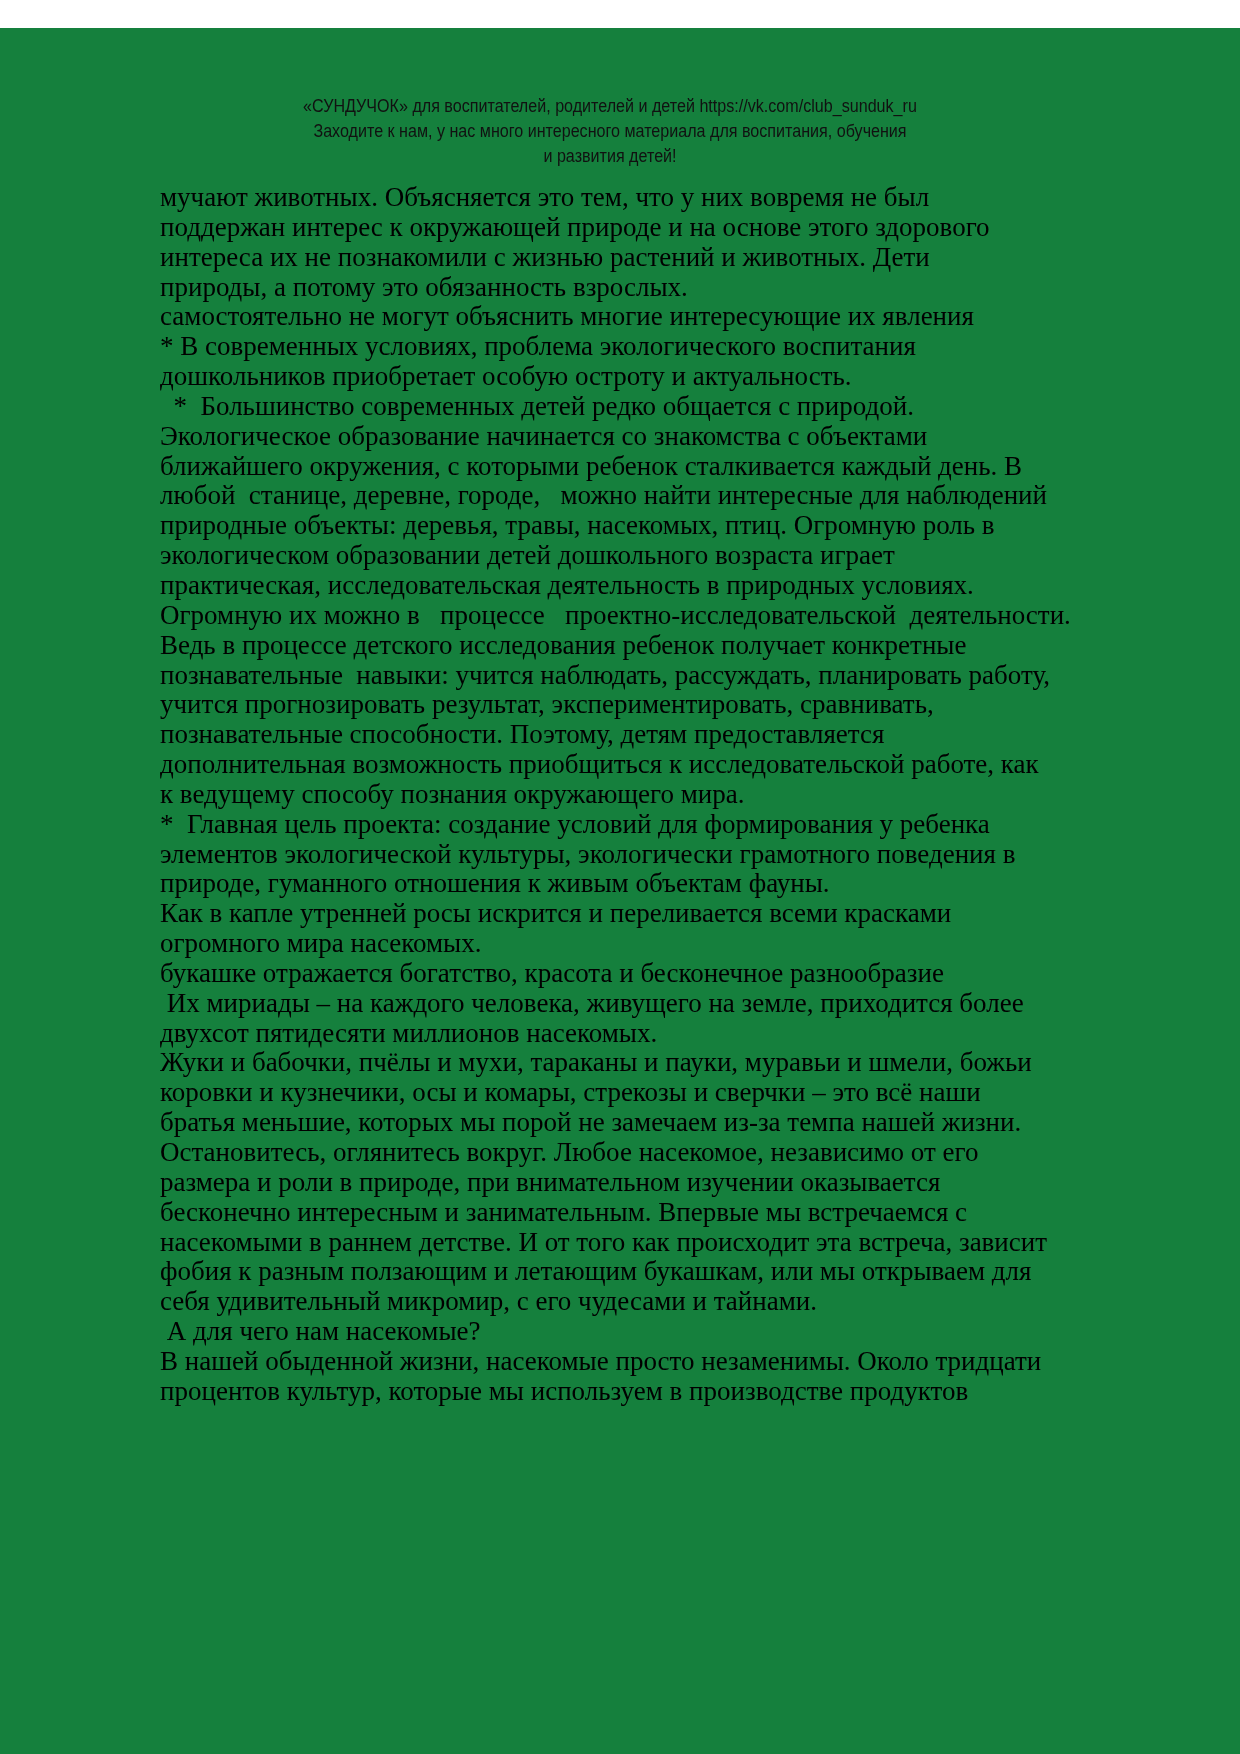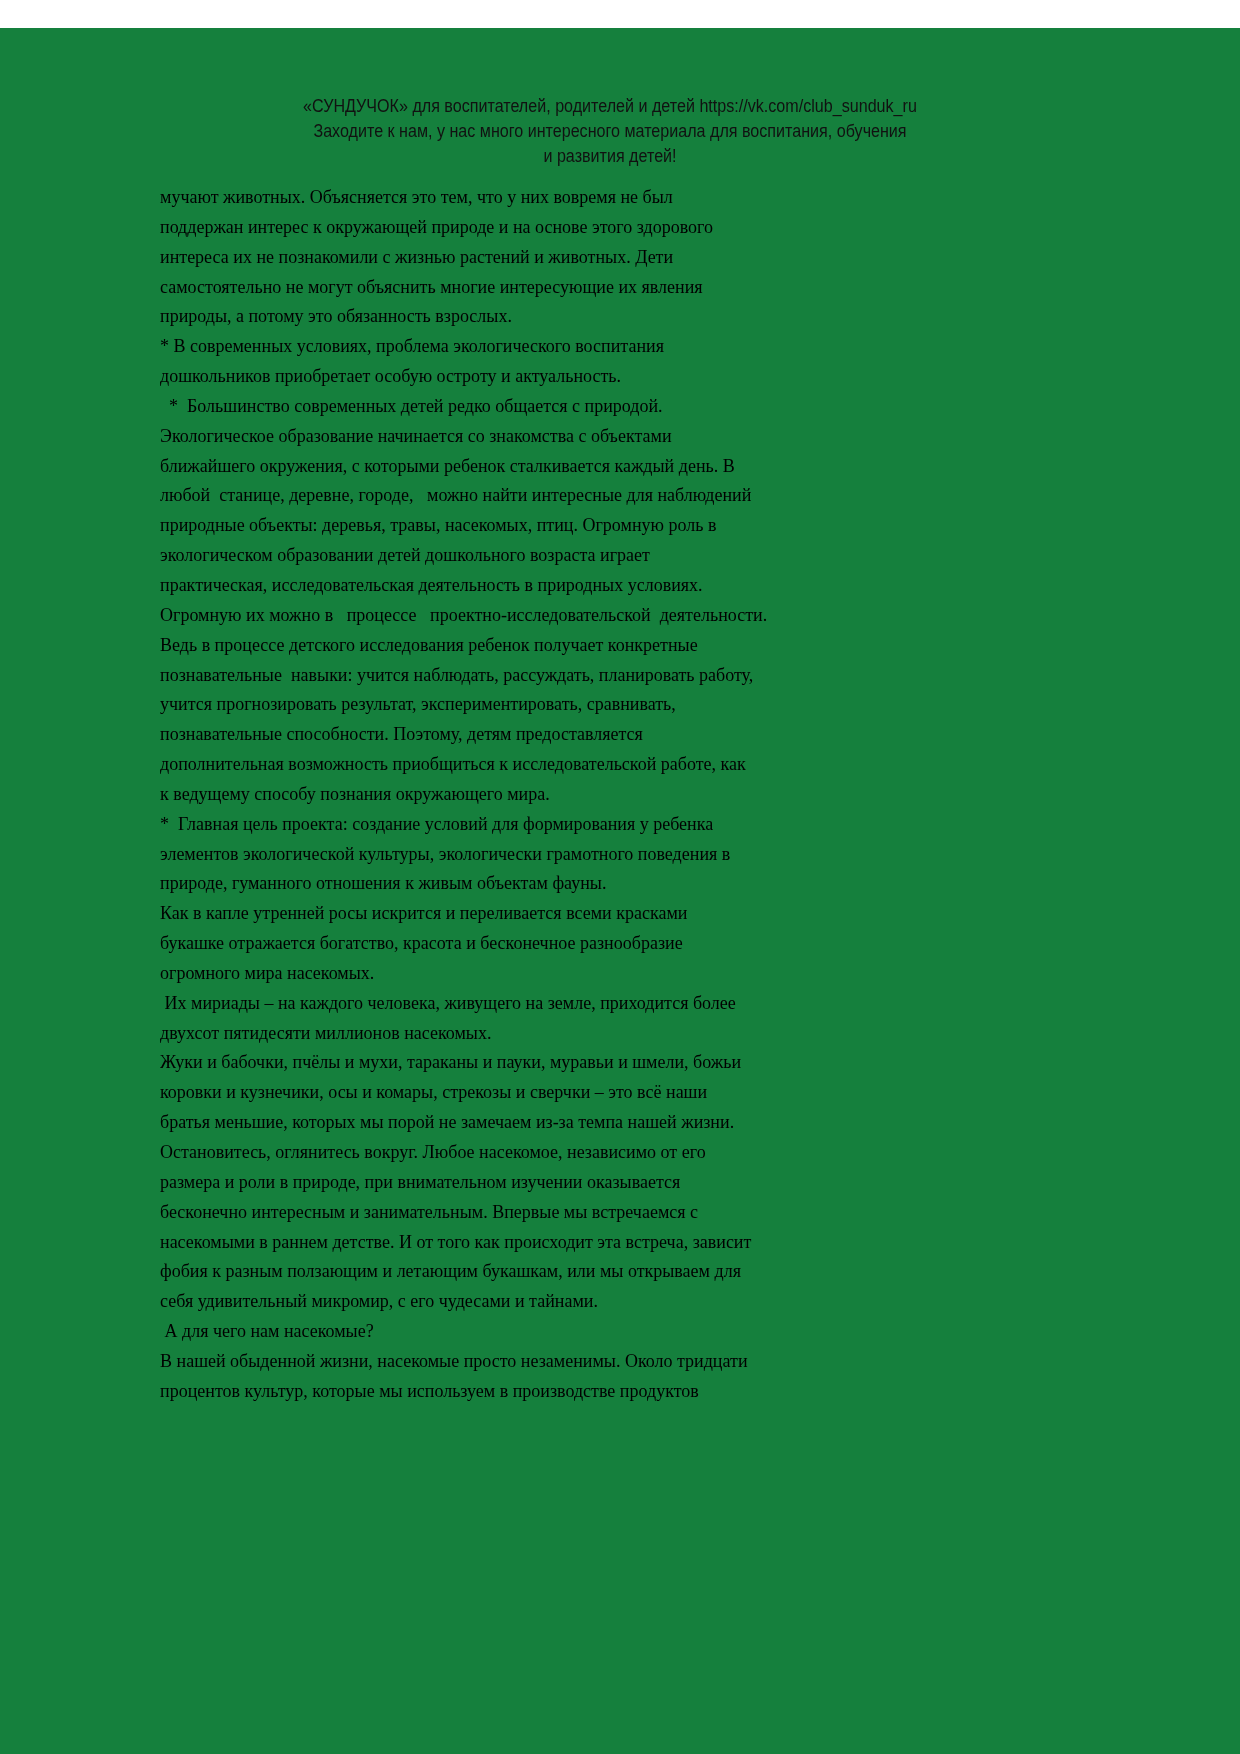--- a/index.html
+++ b/index.html
@@ -9,62 +9,62 @@
     position: absolute; left: 180px; top: 66px; width: 860px;
     text-align: center;
     font-family: "Liberation Sans", "DejaVu Sans", sans-serif;
     font-size: 17.5px; line-height: 25px; color: #111;
     transform: scaleX(0.92); transform-origin: center top;
   }
   .header div { white-space: nowrap; }
   .body-text {
     position: absolute; left: 160px; top: 155px; width: 1000px;
     font-family: "Liberation Serif", "DejaVu Serif", serif;
-    font-size: 18px; line-height: 29.85px; color: #000;
+    font-size: 27px; line-height: 29.85px; color: #000;
   }
   .line { white-space: pre; height: 29.85px; }
 </style>
 </head>
 <body>
 
 <div class="page">
   <div class="header">
     <div>«СУНДУЧОК» для воспитателей, родителей и детей https://vk.com/club_sunduk_ru</div>
     <div>Заходите к нам, у нас много интересного материала для воспитания, обучения</div>
     <div>и развития детей!</div>
   </div>
 
   <div class="body-text">
     <div class="line">мучают животных. Объясняется это тем, что у них вовремя не был</div>
     <div class="line">поддержан интерес к окружающей природе и на основе этого здорового</div>
     <div class="line">интереса их не познакомили с жизнью растений и животных. Дети</div>
+    <div class="line">природы, а потому это обязанность взрослых.</div>
     <div class="line">самостоятельно не могут объяснить многие интересующие их явления</div>
-    <div class="line">природы, а потому это обязанность взрослых.</div>
     <div class="line">* В современных условиях, проблема экологического воспитания</div>
     <div class="line">дошкольников приобретает особую остроту и актуальность.</div>
     <div class="line">  *  Большинство современных детей редко общается с природой.</div>
     <div class="line">Экологическое образование начинается со знакомства с объектами</div>
     <div class="line">ближайшего окружения, с которыми ребенок сталкивается каждый день. В</div>
     <div class="line">любой  станице, деревне, городе,   можно найти интересные для наблюдений</div>
     <div class="line">природные объекты: деревья, травы, насекомых, птиц. Огромную роль в</div>
     <div class="line">экологическом образовании детей дошкольного возраста играет</div>
     <div class="line">практическая, исследовательская деятельность в природных условиях.</div>
     <div class="line">Огромную их можно в   процессе   проектно-исследовательской  деятельности.</div>
     <div class="line">Ведь в процессе детского исследования ребенок получает конкретные</div>
     <div class="line">познавательные  навыки: учится наблюдать, рассуждать, планировать работу,</div>
     <div class="line">учится прогнозировать результат, экспериментировать, сравнивать,</div>
     <div class="line">познавательные способности. Поэтому, детям предоставляется</div>
     <div class="line">дополнительная возможность приобщиться к исследовательской работе, как</div>
     <div class="line">к ведущему способу познания окружающего мира.</div>
     <div class="line">*  Главная цель проекта: создание условий для формирования у ребенка</div>
     <div class="line">элементов экологической культуры, экологически грамотного поведения в</div>
     <div class="line">природе, гуманного отношения к живым объектам фауны.</div>
     <div class="line">Как в капле утренней росы искрится и переливается всеми красками</div>
+    <div class="line">огромного мира насекомых.</div>
     <div class="line">букашке отражается богатство, красота и бесконечное разнообразие</div>
-    <div class="line">огромного мира насекомых.</div>
     <div class="line"> Их мириады – на каждого человека, живущего на земле, приходится более</div>
     <div class="line">двухсот пятидесяти миллионов насекомых.</div>
     <div class="line">Жуки и бабочки, пчёлы и мухи, тараканы и пауки, муравьи и шмели, божьи</div>
     <div class="line">коровки и кузнечики, осы и комары, стрекозы и сверчки – это всё наши</div>
     <div class="line">братья меньшие, которых мы порой не замечаем из-за темпа нашей жизни.</div>
     <div class="line">Остановитесь, оглянитесь вокруг. Любое насекомое, независимо от его</div>
     <div class="line">размера и роли в природе, при внимательном изучении оказывается</div>
     <div class="line">бесконечно интересным и занимательным. Впервые мы встречаемся с</div>
     <div class="line">насекомыми в раннем детстве. И от того как происходит эта встреча, зависит</div>
     <div class="line">фобия к разным ползающим и летающим букашкам, или мы открываем для</div>

